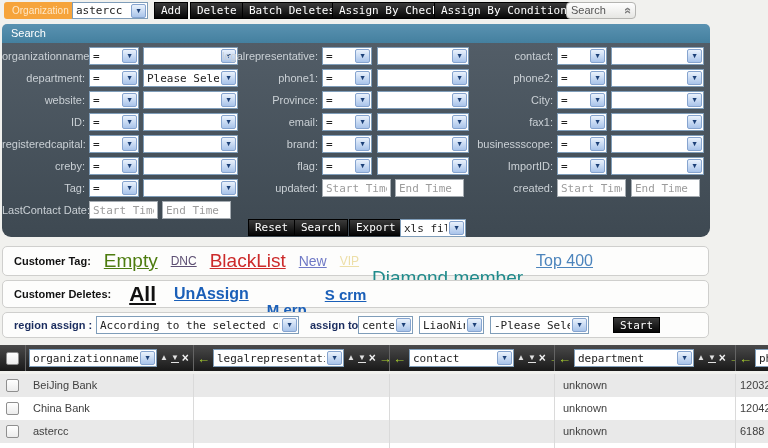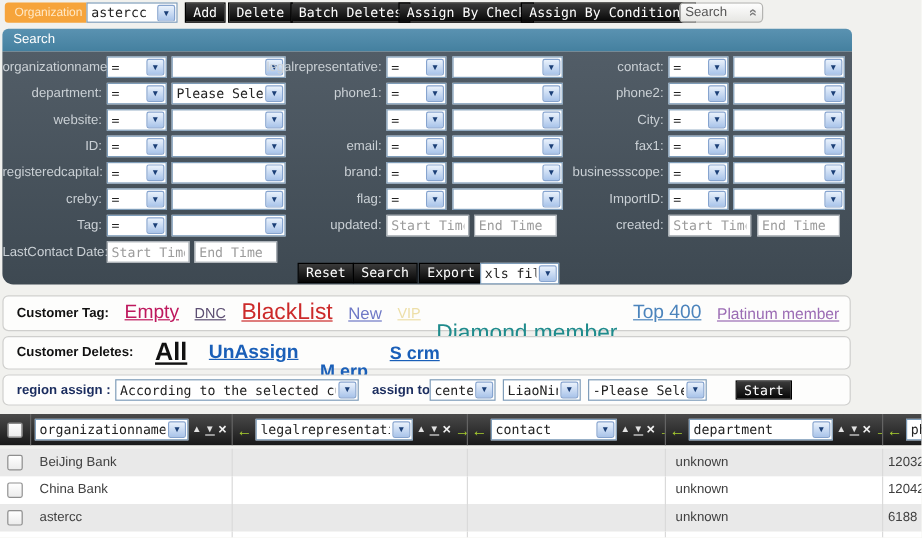--- a/index.html
+++ b/index.html
@@ -171,20 +171,21 @@
     <div class="frow" style="top:47px">
       <span class="flabel p-c1l">website:</span>
       <div class="sel p-c1o">
           <span class="txt">=</span>
           <span class="arw">▼</span>
         </div>
       <div class="sel p-c1v">
           <span class="txt"></span>
           <span class="arw">▼</span>
         </div>
+      <span class="flabel p-c2l">Province:</span>
       <div class="sel p-c2o">
           <span class="txt">=</span>
           <span class="arw">▼</span>
         </div>
       <div class="sel p-c2v">
           <span class="txt"></span>
           <span class="arw">▼</span>
         </div>
       <span class="flabel p-c3l">City:</span>
       <div class="sel p-c3o">
@@ -315,28 +316,27 @@
     <div class="btn-dark" style="left:292px;top:176px">Search</div>
     <div class="btn-dark" style="left:347px;top:176px">Export</div>
     <div class="sel" style="left:398px;top:176px;width:66px">
       <span class="txt">xls file</span>
       <span class="arw">▼</span>
     </div>
   </div>
 
   <div class="boxrow" style="top:246px;height:30px;gap:13px">
     <span class="boxlabel">Customer Tag:</span>
-    <a class="taglink" style="color: #be185d; font-size: 16px;">Empty</a>
+    <a class="taglink" style="color: #4d7c0f; font-size: 19px;">Empty</a>
     <a class="taglink" style="color: rgb(93, 79, 115); font-size: 12px;">DNC</a>
     <a class="taglink" style="color: rgb(204, 42, 42); font-size: 19px;">BlackList</a>
     <a class="taglink" style="color: rgb(111, 121, 198); font-size: 14px;">New</a>
     <a class="taglink" style="color: rgb(237, 223, 168); font-size: 12px;">VIP</a>
     <a class="taglink" style="color: rgb(31, 139, 140); font-size: 19px; margin-top: 34px;">Diamond member</a>
     <a class="taglink" style="color: rgb(76, 132, 188); font-size: 16px;">Top 400</a>
-    <a class="taglink" style="color: rgb(155, 108, 180); font-size: 13px;">Platinum member</a>
   </div>
 
   <div class="boxrow" style="top:280px;height:28px;gap:18px">
     <span class="boxlabel">Customer Deletes:</span>
     <a class="pkglink" style="color: rgb(17, 17, 17); font-size: 21px;">All</a>
     <a class="pkglink" style="color: rgb(26, 95, 184); font-size: 16px;">UnAssign</a>
     <a class="pkglink" style="color: rgb(26, 95, 184); font-size: 15px; margin-top: 30px;">M erp</a>
     <a class="pkglink" style="color: rgb(26, 95, 184); font-size: 15px;">S crm</a>
   </div>
 

